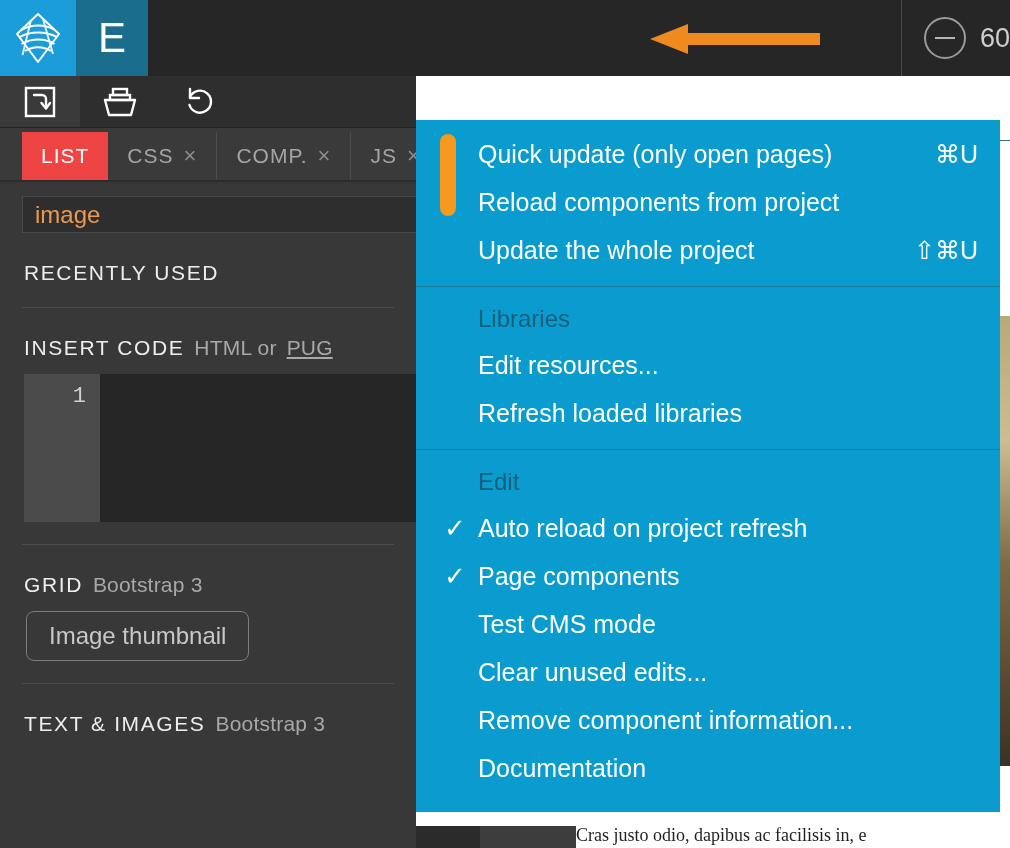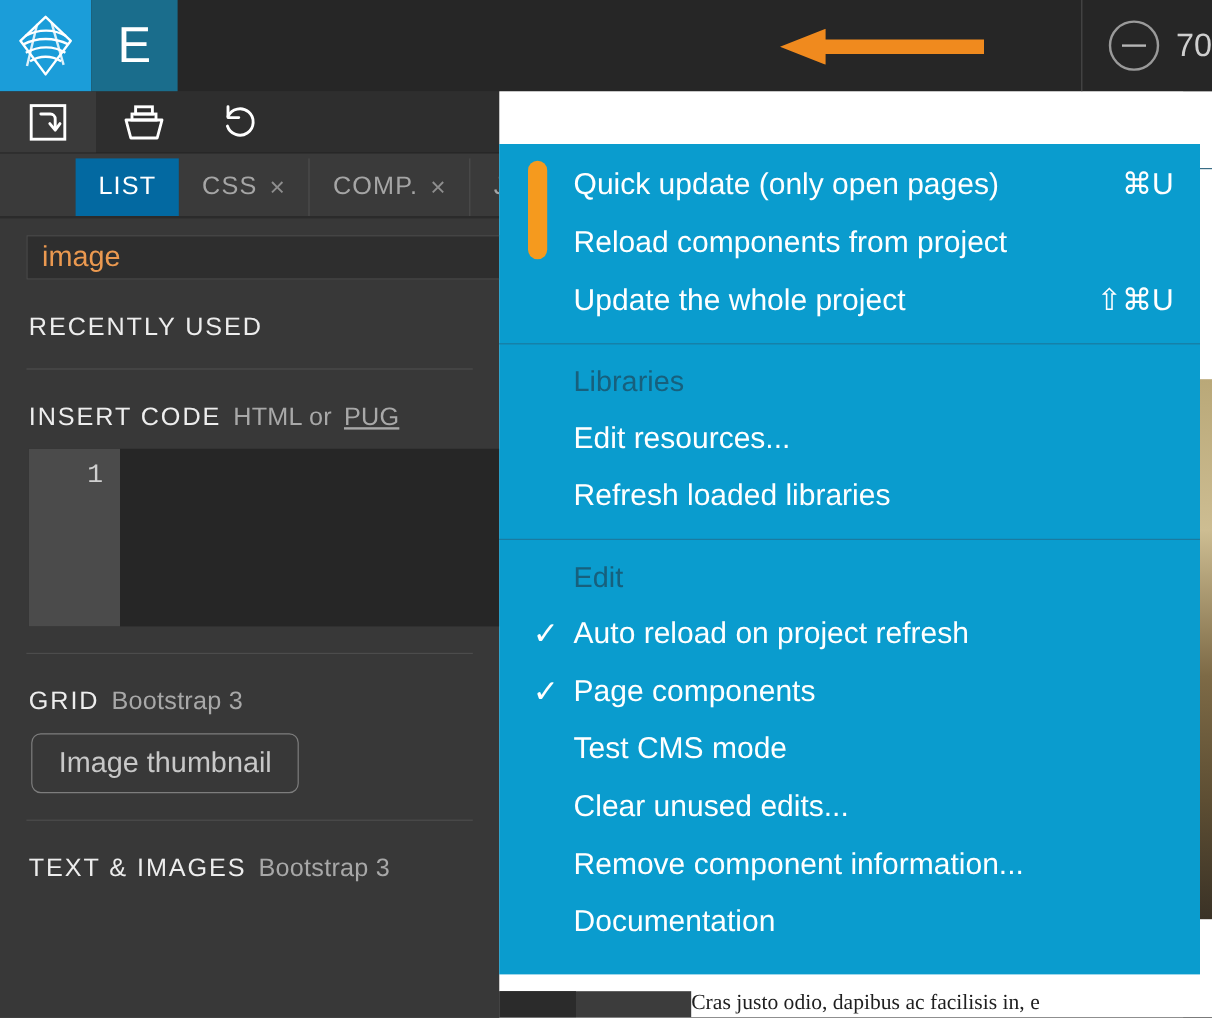--- a/index.html
+++ b/index.html
@@ -189,24 +189,23 @@
     align-items: center;
     gap: 10px;
     padding: 0 19px;
     color: #a5a5a5;
     font-size: 21px;
     letter-spacing: 1px;
     border-right: 1px solid #4c4c4c;
     white-space: nowrap;
   }
   .sb-tab.active {
-    background: #0369a1;
+    background: #ef4444;
     color: #ffffff;
     border-right: none;
-    margin-left: 41px;
   }
   .tab-x {
     color: #8e8e8e;
     font-size: 22px;
     line-height: 1;
     font-weight: 300;
   }
 
   .sb-search {
     margin: 14px 0 0 22px;
@@ -450,21 +449,21 @@
         <path d="M13 41 C21 36, 31 36, 39 41"></path>
         <path d="M19 10 L10.5 45" opacity="0.85"></path>
         <path d="M31 9 L41 44" opacity="0.85"></path>
       </svg>
     </div>
     <div class="e-tile">E</div>
 
 
     <div class="zoom-box">
       <div class="zoom-minus"></div>
-      <div class="zoom-val">70</div>
+      <div class="zoom-val">60</div>
     </div>
   </div>
 
   <div class="dropdown">
 
     <div class="dd-group">
       <div class="dd-marker"></div>
       <div class="dd-item">
         <span class="label">Quick update (only open pages)</span>
         <span class="shortcut">⌘U</span>

